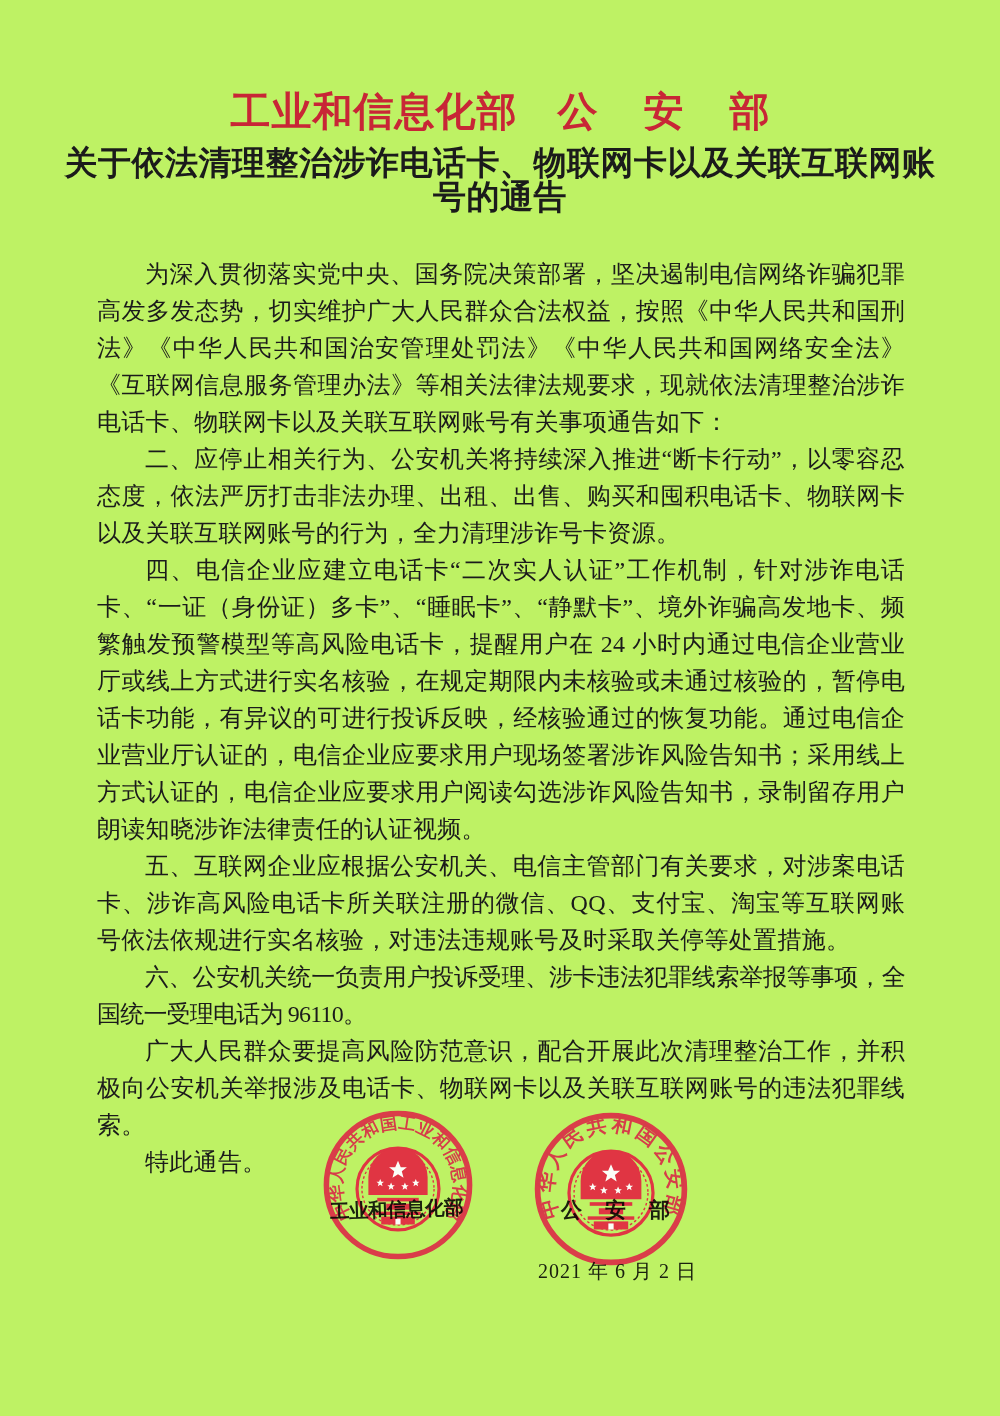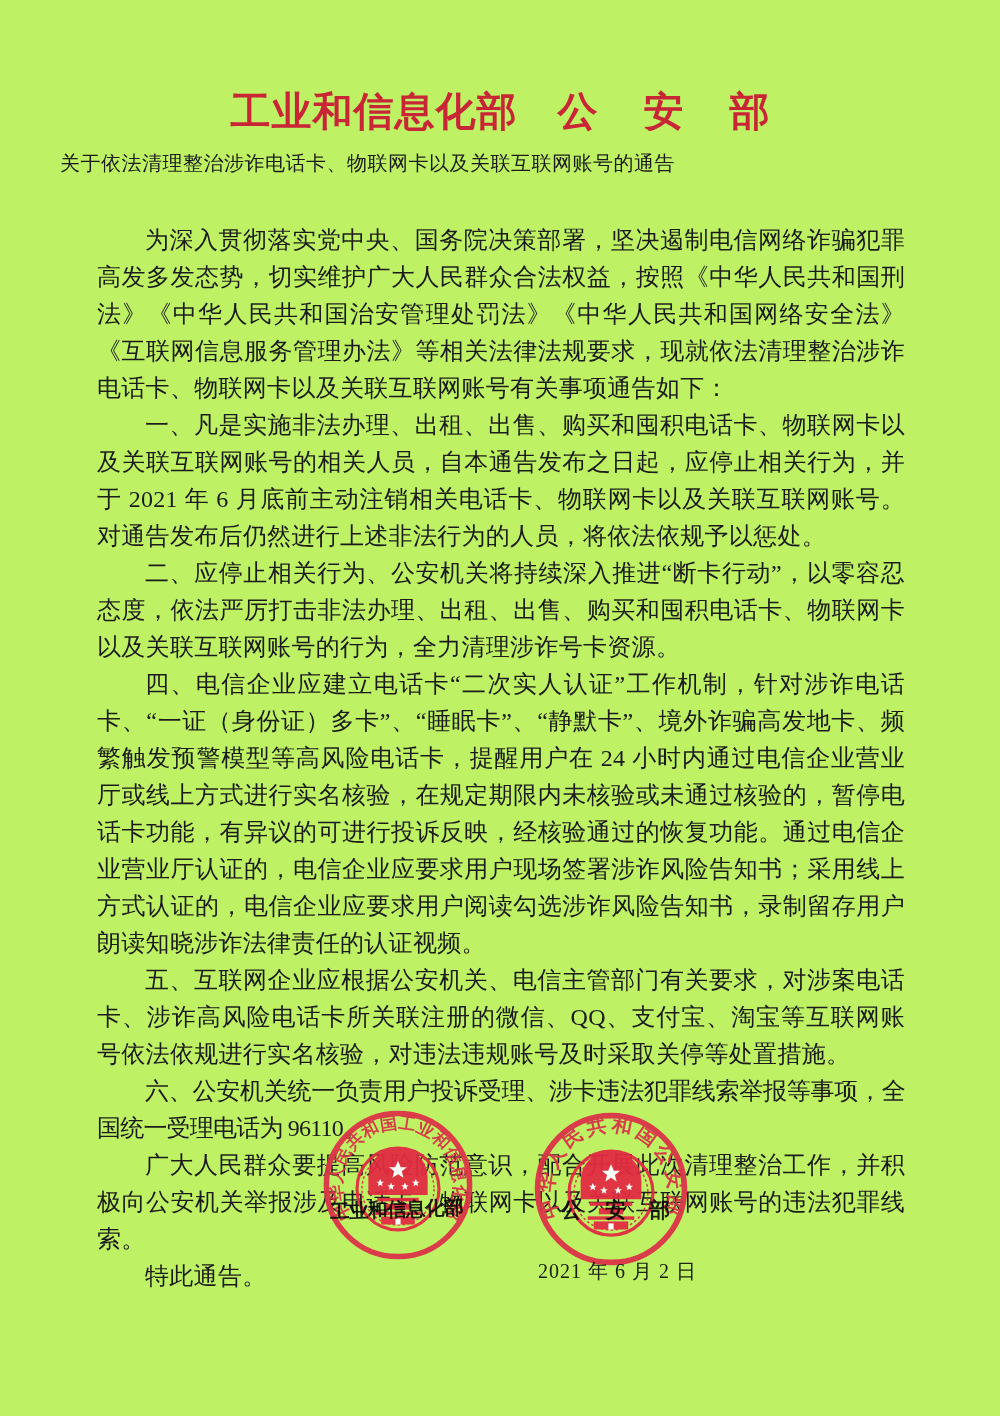--- a/index.html
+++ b/index.html
@@ -20,22 +20,23 @@
     gap:40px;
     font-weight:bold;
     font-size:40px;
     line-height:44px;
   }
   .org-left { letter-spacing:1px; }
   .org-right { letter-spacing:46px; margin-right:-46px; }
   
   .doc-title {
     margin:12px 60px 0 60px;
-    font-size:20px;
-    font-weight:normal;
+    text-align:center;
+    font-size:33px;
+    font-weight:bold;
     letter-spacing:0.5px;
     line-height:34px;
   }
   
   .doc-body {
     margin:42px 95px 0 97px;
     font-size:24px;
     line-height:37px;
     text-align:justify;
     letter-spacing:0.3px;
@@ -107,21 +108,20 @@
 
   <div class="header-row" style="color:#c82636">
     <span class="org-left">工业和信息化部</span>
     <span class="org-right">公安部</span>
   </div>
 
   <h1 class="doc-title">关于依法清理整治涉诈电话卡、物联网卡以及关联互联网账号的通告</h1>
 
   <div class="doc-body">
     <p>为深入贯彻落实党中央、国务院决策部署，坚决遏制电信网络诈骗犯罪高发多发态势，切实维护广大人民群众合法权益，按照《中华人民共和国刑法》《中华人民共和国治安管理处罚法》《中华人民共和国网络安全法》《互联网信息服务管理办法》等相关法律法规要求，现就依法清理整治涉诈电话卡、物联网卡以及关联互联网账号有关事项通告如下：</p>
-    <p>一、凡是实施非法办理、出租、出售、购买和囤积电话卡、物联网卡以及关联互联网账号的相关人员，自本通告发布之日起，应停止相关行为，并于 2021 年 6 月底前主动注销相关电话卡、物联网卡以及关联互联网账号。对通告发布后仍然进行上述非法行为的人员，将依法依规予以惩处。</p>
     <p>二、应停止相关行为、公安机关将持续深入推进“断卡行动”，以零容忍态度，依法严厉打击非法办理、出租、出售、购买和囤积电话卡、物联网卡以及关联互联网账号的行为，全力清理涉诈号卡资源。</p>
     <p>四、电信企业应建立电话卡“二次实人认证”工作机制，针对涉诈电话卡、“一证（身份证）多卡”、“睡眠卡”、“静默卡”、境外诈骗高发地卡、频繁触发预警模型等高风险电话卡，提醒用户在 24 小时内通过电信企业营业厅或线上方式进行实名核验，在规定期限内未核验或未通过核验的，暂停电话卡功能，有异议的可进行投诉反映，经核验通过的恢复功能。通过电信企业营业厅认证的，电信企业应要求用户现场签署涉诈风险告知书；采用线上方式认证的，电信企业应要求用户阅读勾选涉诈风险告知书，录制留存用户朗读知晓涉诈法律责任的认证视频。</p>
     <p>五、互联网企业应根据公安机关、电信主管部门有关要求，对涉案电话卡、涉诈高风险电话卡所关联注册的微信、QQ、支付宝、淘宝等互联网账号依法依规进行实名核验，对违法违规账号及时采取关停等处置措施。</p>
     <p class="condensed">六、公安机关统一负责用户投诉受理、涉卡违法犯罪线索举报等事项，全国统一受理电话为 96110。</p>
     <p>广大人民群众要提高风险防范意识，配合开展此次清理整治工作，并积极向公安机关举报涉及电话卡、物联网卡以及关联互联网账号的违法犯罪线索。</p>
     <p>特此通告。</p>
   </div>
 
   <div class="seal seal-left">
     <svg viewBox="0 0 160 160">

